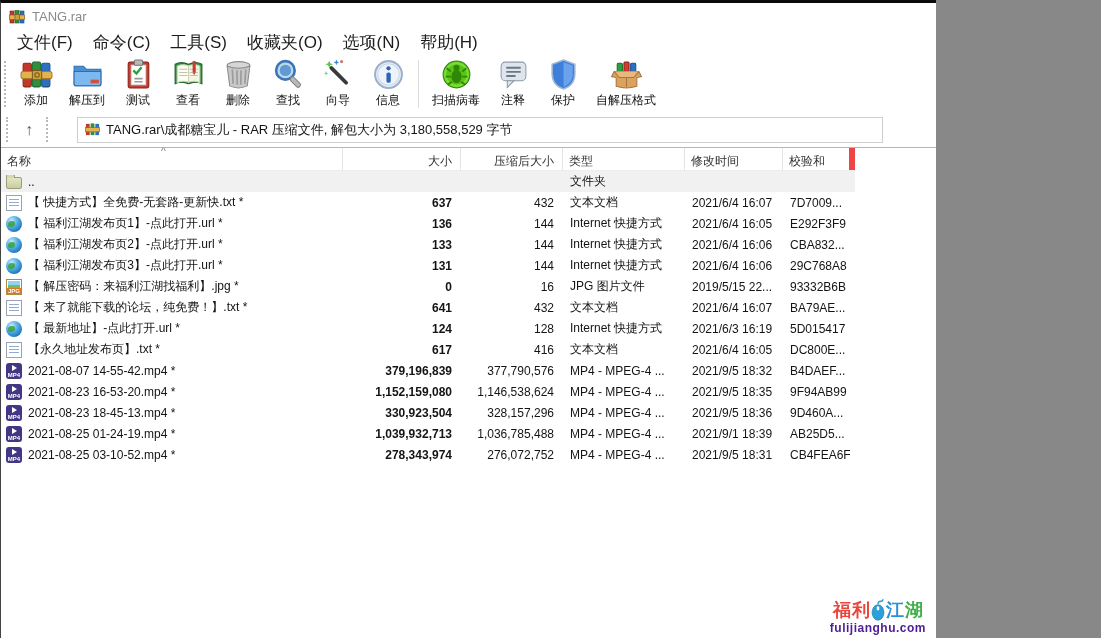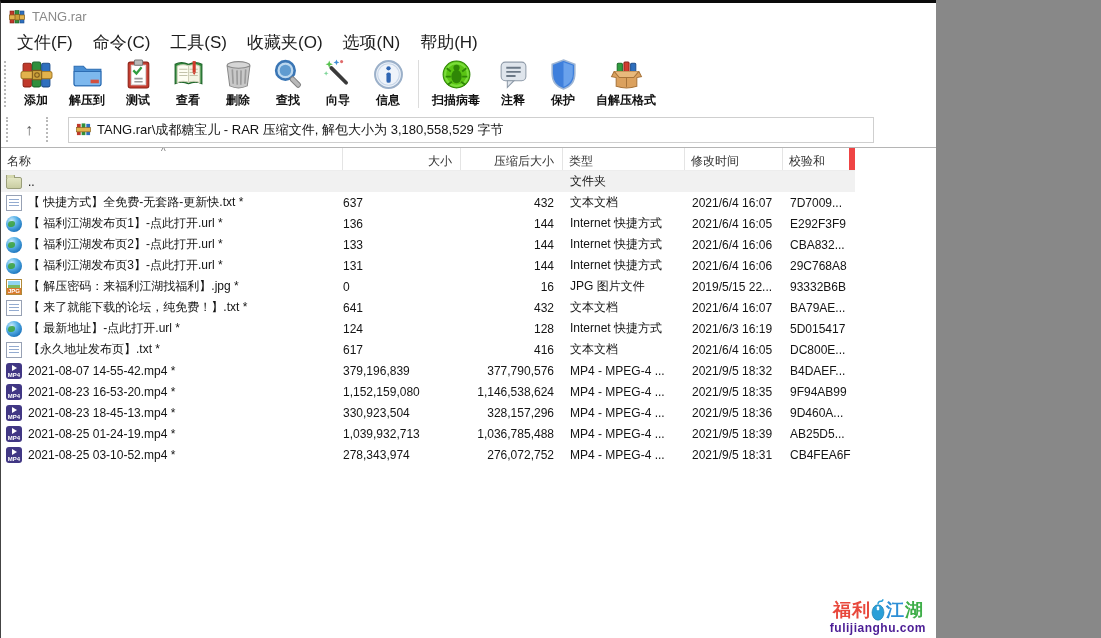--- a/index.html
+++ b/index.html
@@ -8,39 +8,39 @@
     width: 936px; height: 638px; background: #fff; position: relative;
     overflow: hidden; border-top: 3px solid #0a0a0a; border-left: 1px solid #444;
   }
   
   .titlebar { height: 27px; display: flex; align-items: center; gap: 7px; padding-left: 8px; }
   .title-text { color: #8a8a8a; font-size: 13px; }
   
   .menubar { height: 24px; display: flex; align-items: center; font-size: 17px; color: #1c1c1c; padding-left: 6px; }
   .menu-item { padding: 3px 10px; cursor: default; }
   
-  .toolbar { height: 58px; display: flex; align-items: flex-start; padding: 2px 0 0 2px; font-weight: bold; }
+  .toolbar { height: 58px; display: flex; align-items: flex-start; padding: 2px 0 0 2px; }
   .gripper { align-self: stretch; width: 6px; margin: 5px 1px; border-left: 2px dotted #b9b9b9; }
   .tb-sep { width: 1px; background: #dcdcdc; align-self: stretch; margin: 4px 5px; }
   .tb-btn { display: flex; flex-direction: column; align-items: center; gap: 1px; padding: 2px 8px 3px; font-size: 12px; color: #111; min-width: 50px; }
   .tb-btn svg { width: 33px; height: 33px; }
   
   .addressbar { height: 36px; display: flex; align-items: center; padding-left: 4px; border-bottom: 1px solid #b5b5b5; }
   .up-btn { width: 28px; height: 26px; display: flex; align-items: center; justify-content: center; color: #5f5f5f; font-size: 16px; margin: 0 2px; }
-  .addr-box { height: 26px; width: 806px; margin-left: 15px; border: 1px solid #cfcfcf; display: flex; align-items: center; gap: 6px; padding: 0 7px; font-size: 13px; color: #141414; white-space: nowrap; overflow: hidden; }
+  .addr-box { height: 26px; width: 806px; margin-left: 24px; border: 1px solid #cfcfcf; display: flex; align-items: center; gap: 6px; padding: 0 7px; font-size: 13px; color: #141414; white-space: nowrap; overflow: hidden; }
   
   .listwrap { width: 1101px; }
   .lheader { width: 854px; height: 23px; display: flex; font-size: 12px; color: #333; border-bottom: 1px solid #ededed; position: relative; }
   .hcell { padding: 5px 8px 2px 6px; border-right: 1px solid #e4e4e4; overflow: hidden; white-space: nowrap; position: relative; }
   .sortmark { position: absolute; left: 160px; top: -2px; font-size: 10px; color: #777; }
   .rows { width: 854px; }
   .row { height: 21px; display: flex; align-items: center; font-size: 12px; color: #141414; white-space: nowrap; }
   .row.updir { background: #f1f1f1; }
   .c-name { width: 342px; display: flex; align-items: center; gap: 6px; padding-left: 5px; overflow: hidden; }
-  .c-size { width: 118px; text-align: left; padding-right: 9px; }
+  .c-size { width: 118px; text-align: right; padding-right: 9px; font-weight: bold; }
   .c-pack { width: 102px; text-align: right; padding-right: 9px; }
   .c-type { width: 122px; padding-left: 7px; overflow: hidden; }
   .c-mod  { width: 98px;  padding-left: 7px; overflow: hidden; }
   .c-sum  { width: 72px;  padding-left: 7px; overflow: hidden; }
   .h-name { width: 342px; } .h-size { width: 118px; text-align: right; }
   .h-pack { width: 102px; text-align: right; } .h-type { width: 122px; }
   .h-mod { width: 98px; } .h-sum { width: 72px; border-right: 6px solid #ef4444; }
   
   .fi { width: 16px; height: 16px; flex: none; position: relative; display: inline-block; }
   .icon-folder { background: linear-gradient(#e3e6c4, #c9cda1); border: 1px solid #9a9e7a; border-radius: 2px; margin-top: 2px; height: 12px; }
@@ -379,21 +379,21 @@
           <div class="c-sum">9D460A...</div>
         </div>
         <div class="row">
           <div class="c-name">
             <span class="fi icon-mp4"></span>
             <span>2021-08-25 01-24-19.mp4 *</span>
           </div>
           <div class="c-size">1,039,932,713</div>
           <div class="c-pack">1,036,785,488</div>
           <div class="c-type">MP4 - MPEG-4 ...</div>
-          <div class="c-mod">2021/9/5 18:39</div>
+          <div class="c-mod">2021/9/1 18:39</div>
           <div class="c-sum">AB25D5...</div>
         </div>
         <div class="row">
           <div class="c-name">
             <span class="fi icon-mp4"></span>
             <span>2021-08-25 03-10-52.mp4 *</span>
           </div>
           <div class="c-size">278,343,974</div>
           <div class="c-pack">276,072,752</div>
           <div class="c-type">MP4 - MPEG-4 ...</div>

